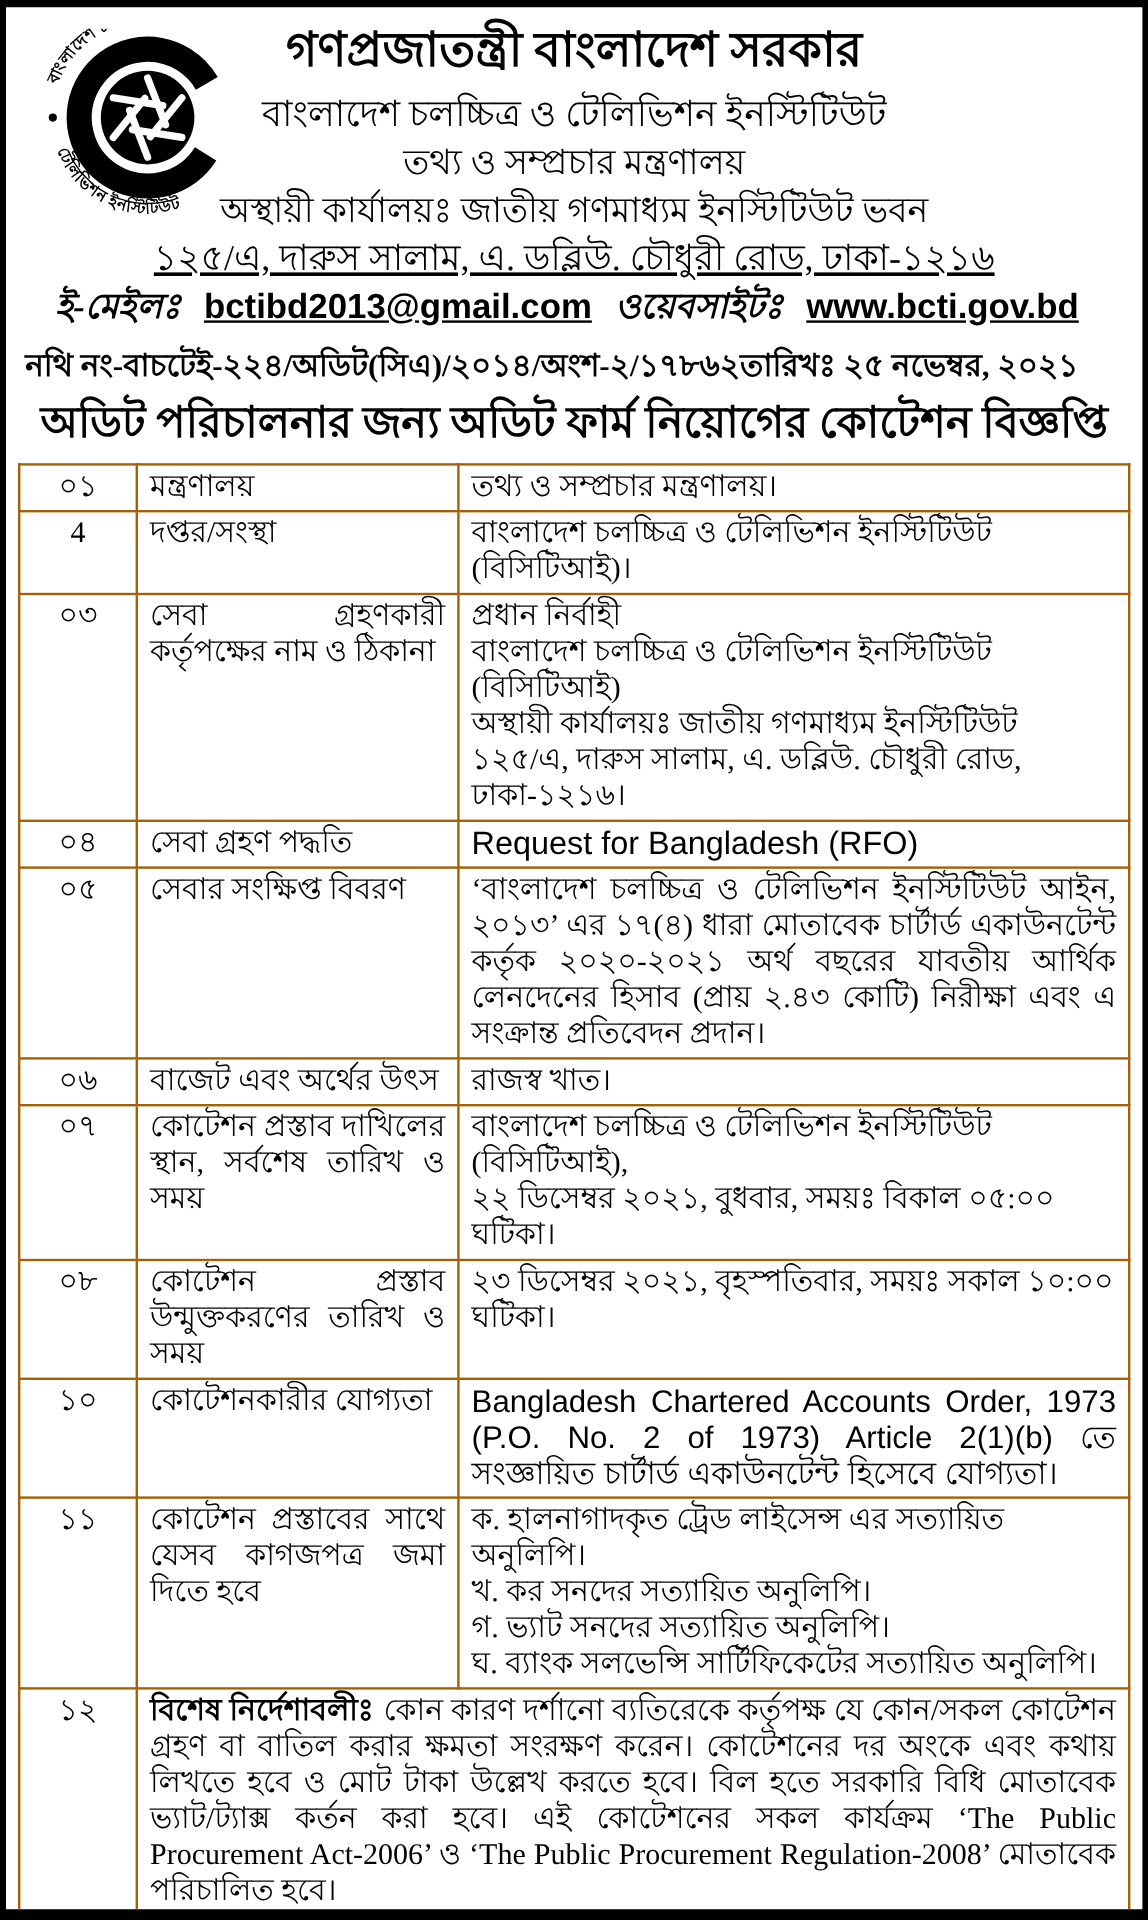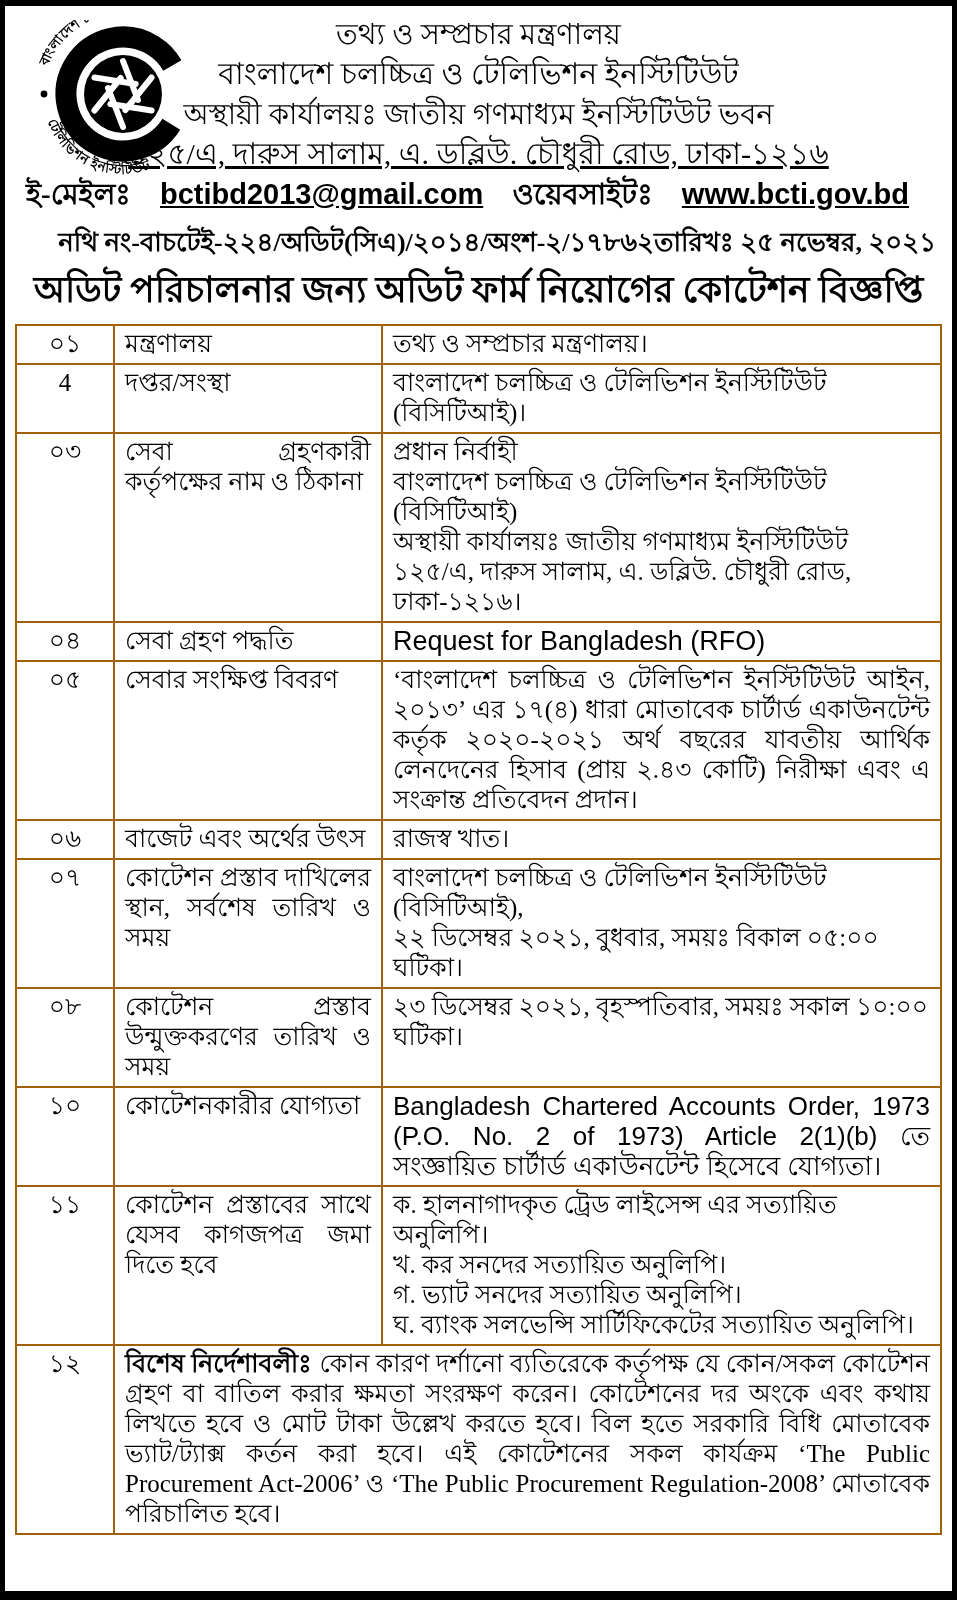--- a/index.html
+++ b/index.html
@@ -12,24 +12,24 @@
   }
   
   .header{position:relative; text-align:center;}
   .logo{position:absolute; left:22px; top:6px; width:172px; height:172px;}
   .h1{font-size:40px; font-weight:bold; line-height:48px; margin:4px 0 10px;}
   .hline{font-size:29px; line-height:40px;}
   .h2{font-size:30px;}
   .h5{font-size:30px;text-decoration:underline;}
   .latin{font-family:"Liberation Sans","DejaVu Sans",sans-serif;}
   .u{text-decoration:underline; color:#000; font-weight:bold;}
-  .contact a{margin:0 22px;}
-  .contact .lbl{font-weight:600;}
+  .contact a{margin:0 12px;}
+  .contact .lbl{font-weight:600;font-style:italic;}
   
-  .refline{display:flex; justify-content:flex-end; align-items:baseline;
+  .refline{display:flex; justify-content:flex-start; align-items:baseline;
     font-size:26px; font-weight:600; line-height:34px; margin-top:12px; padding:0 6px;}
   
   .title{text-align:center; font-size:36px; font-weight:bold; line-height:44px; margin:8px 0 12px;}
   
   table.quote{width:100%; border-collapse:collapse; table-layout:fixed;}
   table.quote td{border:2px solid #a16207; vertical-align:top;
     font-size:25px; line-height:30px; padding:3px 10px 4px;}
   td.sl{text-align:center; padding-left:2px; padding-right:2px;}
   td.lb{text-align:justify;}
   td.v{white-space:pre-line;}
@@ -64,22 +64,23 @@
       </g>
       <circle cx="7" cy="74" r="3.4" fill="#000"></circle>
       <text font-size="13.5" font-weight="bold" letter-spacing="0.5" fill="#000">
         <textPath href="#arcTop">বাংলাদেশ চলচ্চিত্র ও</textPath>
       </text>
       <text font-size="13.5" font-weight="bold" letter-spacing="0.5" fill="#000">
         <textPath href="#arcBot">টেলিভিশন ইনস্টিটিউট</textPath>
       </text>
     </svg>
 
+    <div class="h1">গণপ্রজাতন্ত্রী বাংলাদেশ সরকার</div>
+    <div class="hline h2">বাংলাদেশ চলচ্চিত্র ও টেলিভিশন ইনস্টিটিউট</div>
     <div class="hline">তথ্য ও সম্প্রচার মন্ত্রণালয়</div>
-    <div class="hline h2">বাংলাদেশ চলচ্চিত্র ও টেলিভিশন ইনস্টিটিউট</div>
     <div class="hline">অস্থায়ী কার্যালয়ঃ জাতীয় গণমাধ্যম ইনস্টিটিউট ভবন</div>
     <div class="hline h5">১২৫/এ, দারুস সালাম, এ. ডব্লিউ. চৌধুরী রোড, ঢাকা-১২১৬</div>
     <div class="hline contact">
       <span class="lbl">ই-মেইলঃ</span>
       <a class="latin u">bctibd2013@gmail.com</a>
       <span class="lbl">ওয়েবসাইটঃ</span>
       <a class="latin u">www.bcti.gov.bd</a>
     </div>
   </div>
 

